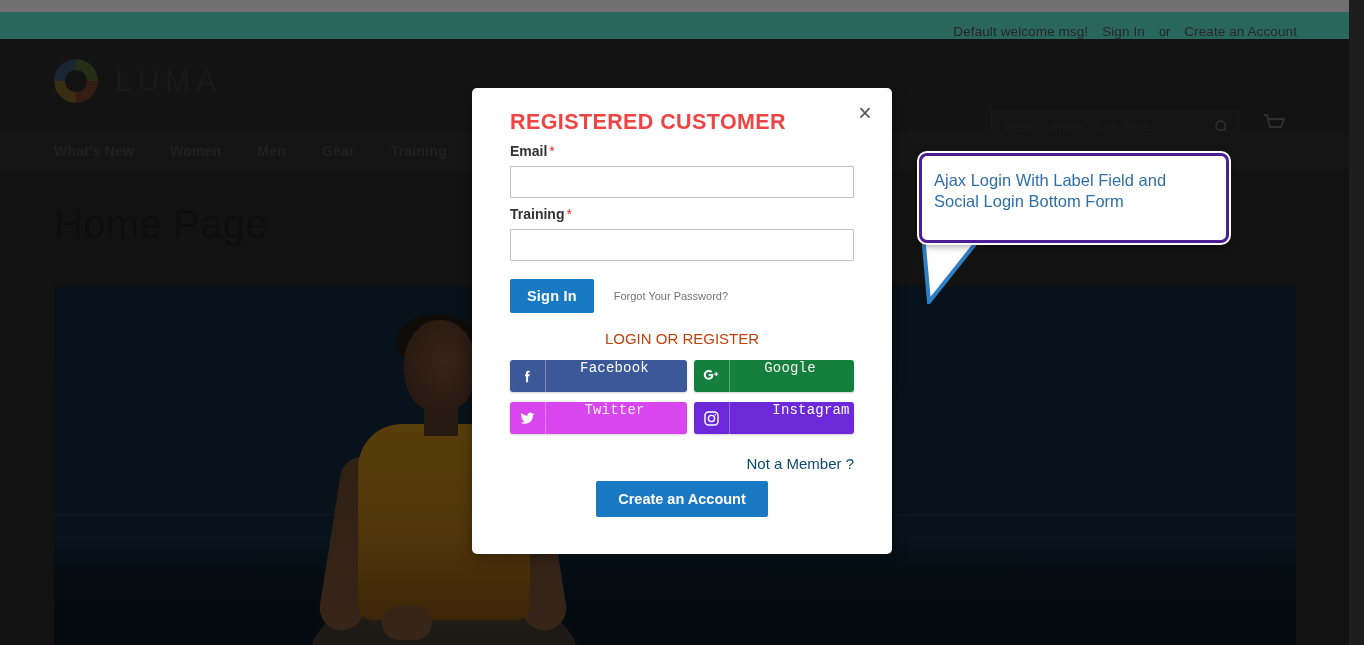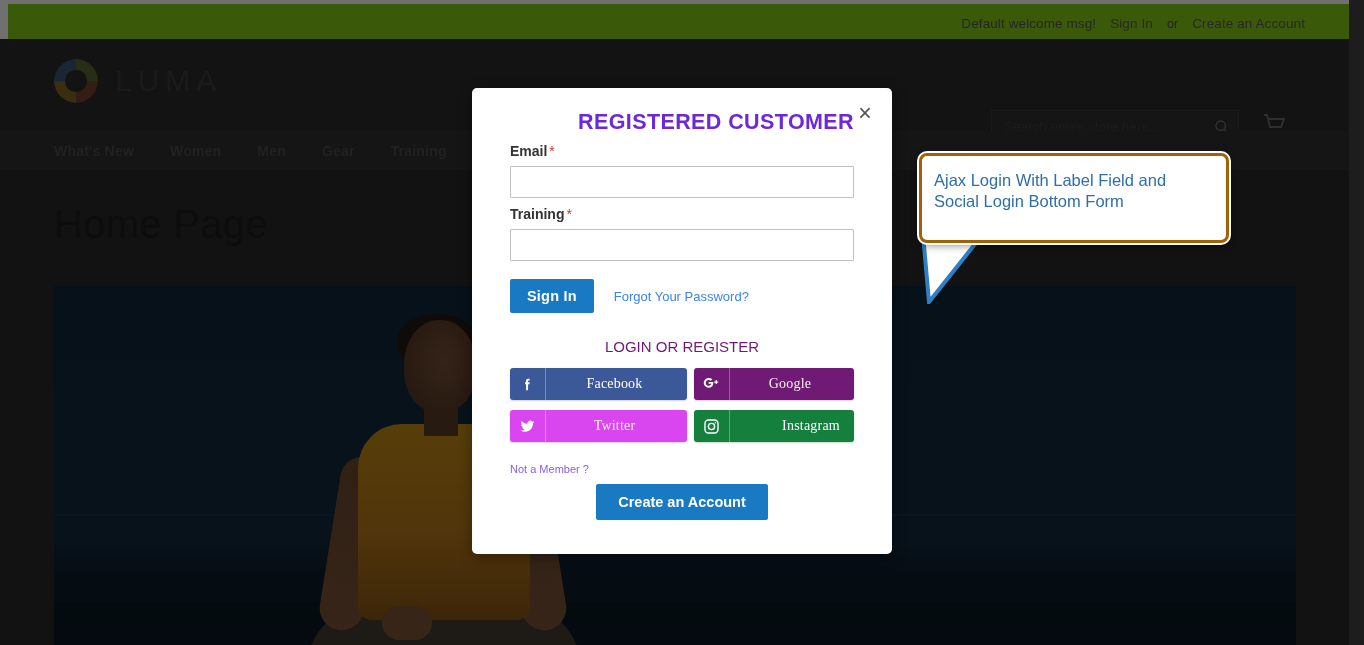--- a/index.html
+++ b/index.html
@@ -25,29 +25,28 @@
     position: absolute;
     inset: 0;
     width: 1364px;
     height: 645px;
     background: #ffffff;
   }
 
   
   .topbar {
     position: absolute;
-    left: 0; top: 4px;
+    left: 0; top: 12px;
     width: 1349px;
     height: 39px;
-    background: #84cc16;
+    background: #5eead4;
     display: flex;
     align-items: center;
     justify-content: flex-end;
     padding-right: 52px;
-    margin-left: 8px;
   }
   .topbar-inner {
     display: flex;
     align-items: baseline;
     gap: 14px;
     font-size: 13.5px;
     color: #575757;
     letter-spacing: .1px;
   }
   .topbar-msg { color: #565656; }
@@ -276,24 +275,24 @@
     border: none;
     background: transparent;
     color: #555;
     font-size: 23px;
     line-height: 1;
     cursor: pointer;
     font-family: "Liberation Sans", sans-serif;
   }
   .modal-title {
     margin-top: 22px;
-    text-align: right;
+    text-align: left;
     font-size: 21.5px;
     font-weight: bold;
-    color: #6d28d9;
+    color: #ef4444;
     letter-spacing: .4px;
   }
   .modal-subtitle {
     margin-top: 8px;
     text-align: center;
     font-size: 15px;
     color: #4a4a4a;
     font-weight: 400;
   }
   .field-label {
@@ -329,100 +328,100 @@
     border: none;
     border-radius: 2px;
     padding: 9px 17px;
     font-size: 14.5px;
     font-weight: bold;
     cursor: pointer;
     font-family: "Liberation Sans", sans-serif;
     letter-spacing: .2px;
   }
   .link-forgot {
-    color: #3b82f6;
-    font-size: 13px;
+    color: #737373;
+    font-size: 11px;
     text-decoration: none;
   }
 
   .social-head {
-    margin-top: 24px;
+    margin-top: 16px;
     text-align: center;
     font-size: 15px;
-    color: #701a75;
+    color: #c2410c;
     line-height: 1.36;
   }
   .social-grid {
     margin-top: 11px;
     display: grid;
     grid-template-columns: 177px 1fr;
     gap: 10px 7px;
   }
   .social-btn {
     display: flex;
-    align-items: center;
+    align-items: flex-start;
     height: 32px;
     border: none;
     border-radius: 3px;
     cursor: pointer;
     padding: 0;
     overflow: hidden;
-    font-family: Liberation Serif, serif;
+    font-family: Liberation Mono, monospace;
     box-shadow: 0 1px 2px rgba(0,0,0,.18);
   }
   .social-icon {
     width: 36px;
     flex: 0 0 36px;
     height: 100%;
     display: flex;
     align-items: center;
     justify-content: center;
     border-right: 1px solid rgba(255,255,255,.30);
   }
   .social-label {
     flex: 1;
     text-align: center;
     color: #ffffff;
     font-size: 14px;
     letter-spacing: .2px;
     padding-right: 4px;
   }
   .sb-facebook  { background: #3b5998; }
-  .sb-google    { background: #701a75; }
+  .sb-google    { background: #15803d; }
   .sb-twitter   { background: #d946ef; }
-  .sb-instagram { background: #15803d; gap: 42px; }
+  .sb-instagram { background: #6d28d9; gap: 42px; }
   .sb-google .social-label,
   .sb-twitter .social-label { color: #f6f0ee; }
 
   .notmember {
     margin-top: 21px;
-    text-align: left;
-    font-size: 11px;
-    color: #8b5cf6;
+    text-align: right;
+    font-size: 15px;
+    color: #0c4a6e;
   }
   .create-wrap { margin-top: 9px; text-align: center; }
   .btn-create {
     background: #1979c3;
     color: #fff;
     border: none;
     border-radius: 2px;
     padding: 10px 22px;
     font-size: 14.5px;
     font-weight: bold;
     cursor: pointer;
     font-family: "Liberation Sans", sans-serif;
   }
 
   
   .callout {
     position: absolute;
     left: 919px; top: 153px;
     width: 310px; height: 90px;
     background: #ffffff;
-    border: 3px solid #a16207;
+    border: 3px solid #4c1d95;
     border-radius: 8px;
     box-shadow: 0 0 0 2px #ffffff, 0 2px 9px rgba(0,0,0,.5);
   }
   .callout-text {
     padding: 14px 16px 0 12px;
     font-size: 16.5px;
     line-height: 1.26;
     color: #2f6ea8;
     font-family: "Liberation Sans", sans-serif;
   }

